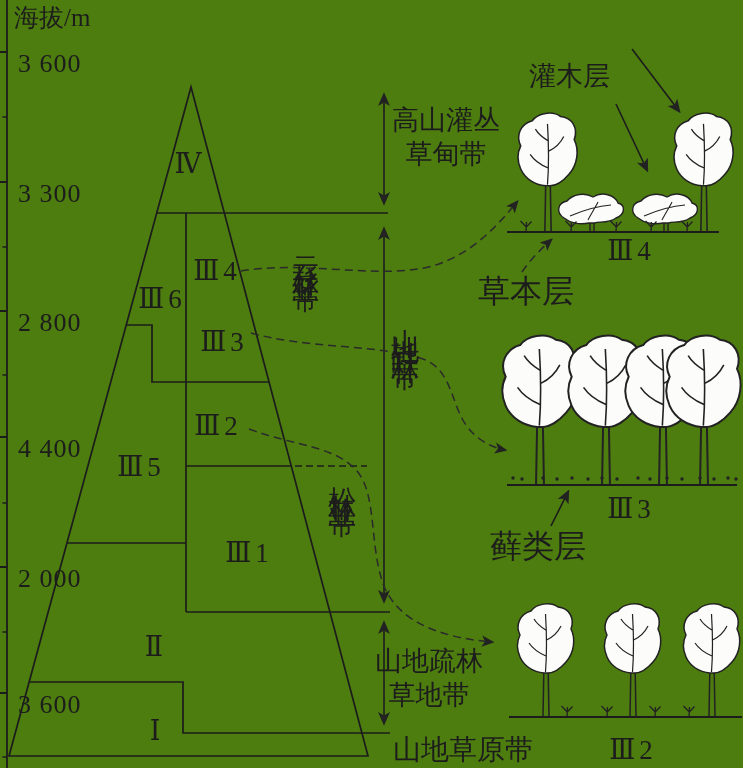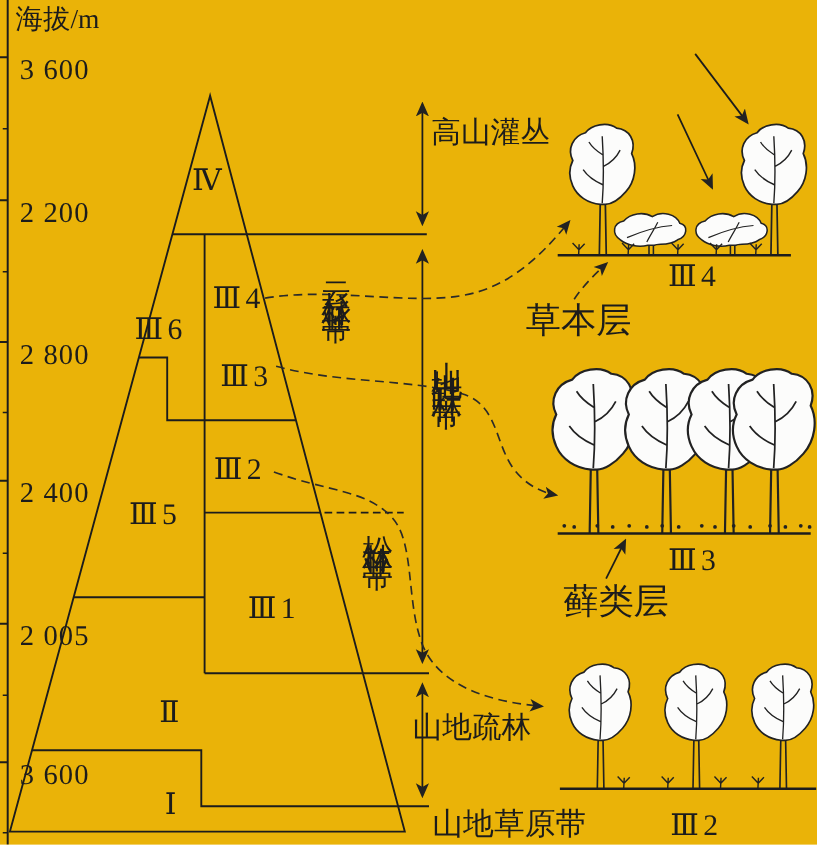--- a/index.html
+++ b/index.html
@@ -1,17 +1,17 @@
 <!DOCTYPE html>
 <html><head>
 <meta charset="utf-8">
 <style>
   html,body{margin:0;padding:0;background:#ffffff;}
   .canvas{
-    position:relative;width:743px;height:768px;background:#eab308;
+    position:relative;width:743px;height:768px;background:#4d7c0f;
     font-family:"Liberation Serif","DejaVu Serif",serif;color:#1c1c1c;overflow:hidden;
   }
   .canvas svg{position:absolute;left:0;top:0;}
   .lbl{position:absolute;white-space:nowrap;line-height:1.1;}
   .center{transform:translate(-50%,-50%);}
   .vmid{transform:translateY(-50%);}
   .axis-title{left:14px;top:4px;font-size:25px;}
   .tick{left:18px;font-size:26px;letter-spacing:1px;margin-top:12px;}
   .zone{font-size:27px;letter-spacing:4px;}
   .vert{writing-mode:vertical-rl;text-orientation:upright;}
@@ -137,47 +137,50 @@
       <use href="#grass" transform="translate(607,717)"></use>
       <use href="#grass" transform="translate(655,717)"></use>
       <use href="#grass" transform="translate(689,717)"></use>
       <path d="M509,717 L742,717" stroke="#1c1c1c" stroke-width="2.2" fill="none"></path>
     </g>
   </svg>
 
   <div class="lbl axis-title">海拔/m</div>
 
   <div class="lbl tick vmid" style="top:52px">3 600</div>
-  <div class="lbl tick vmid" style="top:182px">2 200</div>
+  <div class="lbl tick vmid" style="top:182px">3 300</div>
   <div class="lbl tick vmid" style="top:311px">2 800</div>
-  <div class="lbl tick vmid" style="top:437px">2 400</div>
-  <div class="lbl tick vmid" style="top:567px">2 005</div>
+  <div class="lbl tick vmid" style="top:437px">4 400</div>
+  <div class="lbl tick vmid" style="top:567px">2 000</div>
   <div class="lbl tick vmid" style="top:693px">3 600</div>
 
   <div class="lbl zone center" style="left:190px;top:165px">Ⅳ</div>
-  <div class="lbl zone center" style="left:146px;top:300px">Ⅲ6</div>
+  <div class="lbl zone center" style="left:162px;top:300px">Ⅲ6</div>
   <div class="lbl zone center" style="left:217px;top:272px">Ⅲ4</div>
   <div class="lbl zone center" style="left:224px;top:343px">Ⅲ3</div>
   <div class="lbl zone center" style="left:218px;top:427px">Ⅲ2</div>
   <div class="lbl zone center" style="left:141px;top:468px">Ⅲ5</div>
   <div class="lbl zone center" style="left:249px;top:554px">Ⅲ1</div>
   <div class="lbl zone center" style="left:156px;top:648px">Ⅱ</div>
   <div class="lbl zone center" style="left:157px;top:732px">Ⅰ</div>
 
   <div class="lbl belt2line" style="left:392px;top:103px">
     <div>高山灌丛</div>
+    <div>草甸带</div>
   </div>
   <div class="lbl vert" style="left:290px;top:236px;font-size:27px;letter-spacing:7px">云杉林亚带</div>
   <div class="lbl vert" style="left:389px;top:306px;font-size:28px;letter-spacing:7px">山地针叶林带</div>
   <div class="lbl vert" style="left:326px;top:464px;font-size:28px;letter-spacing:8px">松林亚带</div>
   <div class="lbl belt2line" style="left:375px;top:644px">
     <div>山地疏林</div>
+    <div>草地带</div>
   </div>
   <div class="lbl" style="left:393px;top:735px;font-size:28px">山地草原带</div>
 
+  <div class="lbl layer-lbl" style="left:529px;top:62px;font-size:27px">灌木层</div>
   <div class="lbl layer-lbl" style="left:478px;top:274px">草本层</div>
-  <div class="lbl layer-lbl" style="left:512px;top:529px">藓类层</div>
+  <div class="lbl layer-lbl" style="left:490px;top:529px">藓类层</div>
 
   <div class="lbl scene-lbl center" style="left:631px;top:252px">Ⅲ4</div>
   <div class="lbl scene-lbl center" style="left:631px;top:510px">Ⅲ3</div>
   <div class="lbl scene-lbl center" style="left:633px;top:751px">Ⅲ2</div>
 
 </div>
 
 </body></html>

